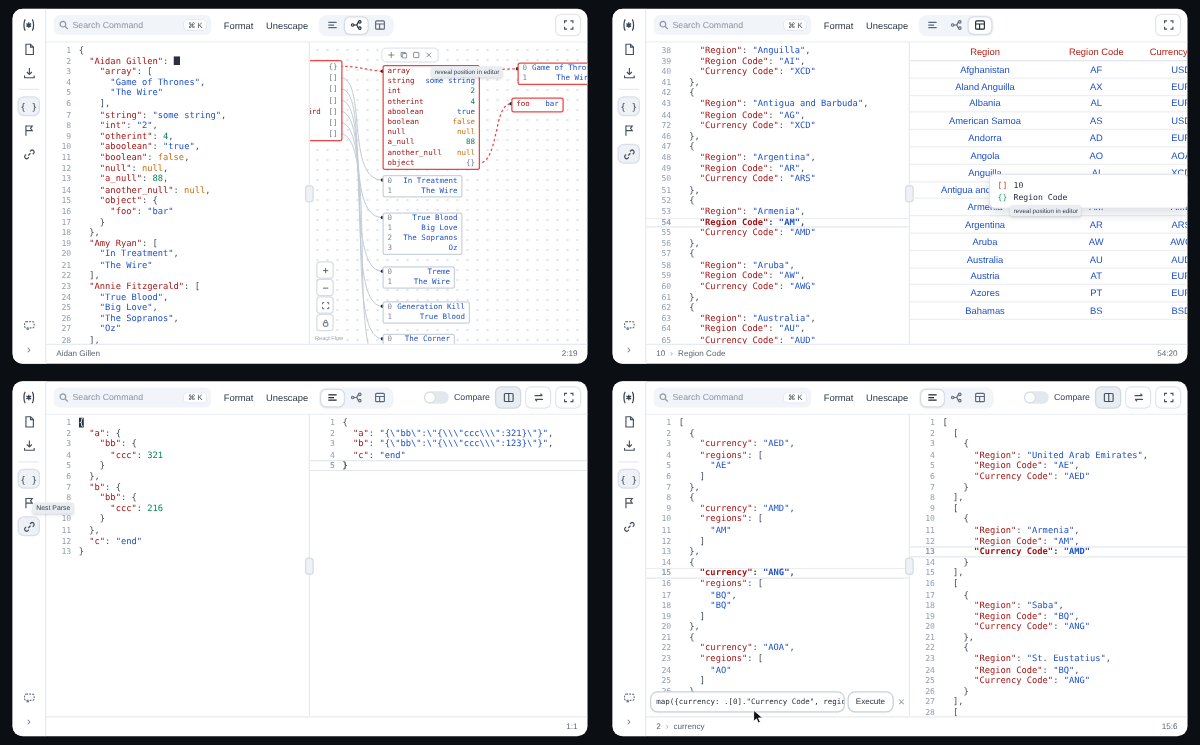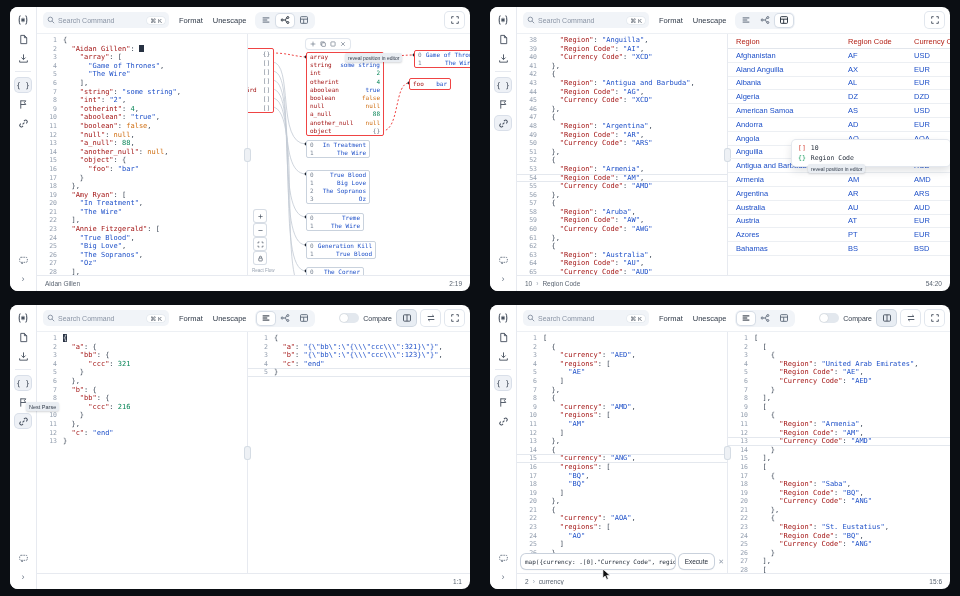--- a/index.html
+++ b/index.html
@@ -45,32 +45,32 @@
   
   .content{flex:1;display:flex;min-height:0;position:relative;}
   .pane-l{width:210px;flex:none;position:relative;overflow:hidden;}
   .divider{width:1px;background:#e7eaf0;position:relative;flex:none;}
   .grip{position:absolute;left:-2px;top:50%;margin-top:-6px;width:5px;height:12px;border-radius:2px;
         background:#eef1f5;box-shadow:0 0 0 1px #d5dce4;}
   .pane-r{flex:1;position:relative;overflow:hidden;min-width:0;}
   
   .editor{position:absolute;inset:0;padding-top:2px;font-family:"DejaVu Sans Mono",monospace;}
   .cline{display:flex;height:8.6px;line-height:8.6px;font-size:7px;white-space:pre;}
-  .cline.hl{box-shadow:inset 0 1px 0 #e4e8ee, inset 0 -1px 0 #e4e8ee;}
+  .cline.hl{box-shadow:inset 0 1px 0 #e4e8ee, inset 0 -1px 0 #e4e8ee;font-weight:bold;}
   .gut{width:20px;flex:none;text-align:right;padding-right:6px;color:#95a0b0;font-size:6.5px;}
   .ccode{flex:1;overflow:hidden;}
   .tk-p{color:var(--c-punct);}
   .tk-k{color:var(--c-key);}
   .tk-s{color:var(--c-str);}
   .tk-n{color:var(--c-num);}
   .tk-l{color:var(--c-lit);}
   .tk-cur{display:inline-block;width:5px;height:7px;background:#273142;vertical-align:-1px;}
   .tk-curblk{background:#273142;color:#f8fafc;}
   
-  .tbl{position:absolute;inset:0;font-size:7.5px;}
+  .tbl{position:absolute;inset:0;font-size:7.5px;text-align:center;}
   .trow{display:flex;align-items:center;height:12.8px;border-bottom:1px solid #eceff3;color:var(--c-str);}
   .trow.head{height:14px;color:var(--c-hdr);border-bottom:1px solid #e2e6ec;}
   .tc{padding-left:8px;white-space:nowrap;overflow:hidden;flex:none;}
   .tc.c0{width:104px;}.tc.c1{width:58px;}.tc.c2{width:62px;}
   
   .graph{position:absolute;inset:0;background-image:radial-gradient(#dfe4eb 0.6px,transparent 0.7px);
          background-size:8px 8px;background-position:2px 2px;}
   .graph svg.edges{position:absolute;left:0;top:0;}
   .gnode{position:absolute;background:#fff;border:1px solid #c9d2dd;border-radius:2px;
          font-family:"DejaVu Sans Mono",monospace;font-size:6px;}
@@ -568,21 +568,21 @@
       <div class="content">
         <div class="pane-l">
               <div class="editor ed-left">
                 <div class="cline"><div class="gut">38</div><div class="ccode"><span class="tk-k">    "Region"</span><span class="tk-p">: </span><span class="tk-s">"Anguilla"</span><span class="tk-p">,</span></div></div>
                 <div class="cline"><div class="gut">39</div><div class="ccode"><span class="tk-k">    "Region Code"</span><span class="tk-p">: </span><span class="tk-s">"AI"</span><span class="tk-p">,</span></div></div>
                 <div class="cline"><div class="gut">40</div><div class="ccode"><span class="tk-k">    "Currency Code"</span><span class="tk-p">: </span><span class="tk-s">"XCD"</span></div></div>
                 <div class="cline"><div class="gut">41</div><div class="ccode"><span class="tk-p">  },</span></div></div>
                 <div class="cline"><div class="gut">42</div><div class="ccode"><span class="tk-p">  {</span></div></div>
                 <div class="cline"><div class="gut">43</div><div class="ccode"><span class="tk-k">    "Region"</span><span class="tk-p">: </span><span class="tk-s">"Antigua and Barbuda"</span><span class="tk-p">,</span></div></div>
                 <div class="cline"><div class="gut">44</div><div class="ccode"><span class="tk-k">    "Region Code"</span><span class="tk-p">: </span><span class="tk-s">"AG"</span><span class="tk-p">,</span></div></div>
-                <div class="cline"><div class="gut">45</div><div class="ccode"><span class="tk-k">    "Currency Code"</span><span class="tk-p">: </span><span class="tk-s">"XCD"</span></div></div>
+                <div class="cline"><div class="gut">72</div><div class="ccode"><span class="tk-k">    "Currency Code"</span><span class="tk-p">: </span><span class="tk-s">"XCD"</span></div></div>
                 <div class="cline"><div class="gut">46</div><div class="ccode"><span class="tk-p">  },</span></div></div>
                 <div class="cline"><div class="gut">47</div><div class="ccode"><span class="tk-p">  {</span></div></div>
                 <div class="cline"><div class="gut">48</div><div class="ccode"><span class="tk-k">    "Region"</span><span class="tk-p">: </span><span class="tk-s">"Argentina"</span><span class="tk-p">,</span></div></div>
                 <div class="cline"><div class="gut">49</div><div class="ccode"><span class="tk-k">    "Region Code"</span><span class="tk-p">: </span><span class="tk-s">"AR"</span><span class="tk-p">,</span></div></div>
                 <div class="cline"><div class="gut">50</div><div class="ccode"><span class="tk-k">    "Currency Code"</span><span class="tk-p">: </span><span class="tk-s">"ARS"</span></div></div>
                 <div class="cline"><div class="gut">51</div><div class="ccode"><span class="tk-p">  },</span></div></div>
                 <div class="cline"><div class="gut">52</div><div class="ccode"><span class="tk-p">  {</span></div></div>
                 <div class="cline"><div class="gut">53</div><div class="ccode"><span class="tk-k">    "Region"</span><span class="tk-p">: </span><span class="tk-s">"Armenia"</span><span class="tk-p">,</span></div></div>
                 <div class="cline hl"><div class="gut">54</div><div class="ccode"><span class="tk-k">    "Region Code"</span><span class="tk-p">: </span><span class="tk-s">"AM"</span><span class="tk-p">,</span></div></div>
                 <div class="cline"><div class="gut">55</div><div class="ccode"><span class="tk-k">    "Currency Code"</span><span class="tk-p">: </span><span class="tk-s">"AMD"</span></div></div>
@@ -617,25 +617,20 @@
                   <div class="tc c0">Aland Anguilla</div>
                   <div class="tc c1">AX</div>
                   <div class="tc c2">EUR</div>
                 </div>
                 <div class="trow">
                   <div class="tc c0">Albania</div>
                   <div class="tc c1">AL</div>
                   <div class="tc c2">EUR</div>
                 </div>
                 <div class="trow">
-                  <div class="tc c0">Algeria</div>
-                  <div class="tc c1">DZ</div>
-                  <div class="tc c2">DZD</div>
-                </div>
-                <div class="trow">
                   <div class="tc c0">American Samoa</div>
                   <div class="tc c1">AS</div>
                   <div class="tc c2">USD</div>
                 </div>
                 <div class="trow">
                   <div class="tc c0">Andorra</div>
                   <div class="tc c1">AD</div>
                   <div class="tc c2">EUR</div>
                 </div>
                 <div class="trow">
@@ -655,20 +650,25 @@
                 </div>
                 <div class="trow">
                   <div class="tc c0">Armenia</div>
                   <div class="tc c1">AM</div>
                   <div class="tc c2">AMD</div>
                 </div>
                 <div class="trow">
                   <div class="tc c0">Argentina</div>
                   <div class="tc c1">AR</div>
                   <div class="tc c2">ARS</div>
+                </div>
+                <div class="trow">
+                  <div class="tc c0">Aruba</div>
+                  <div class="tc c1">AW</div>
+                  <div class="tc c2">AWG</div>
                 </div>
                 <div class="trow">
                   <div class="tc c0">Australia</div>
                   <div class="tc c1">AU</div>
                   <div class="tc c2">AUD</div>
                 </div>
                 <div class="trow">
                   <div class="tc c0">Austria</div>
                   <div class="tc c1">AT</div>
                   <div class="tc c2">EUR</div>

